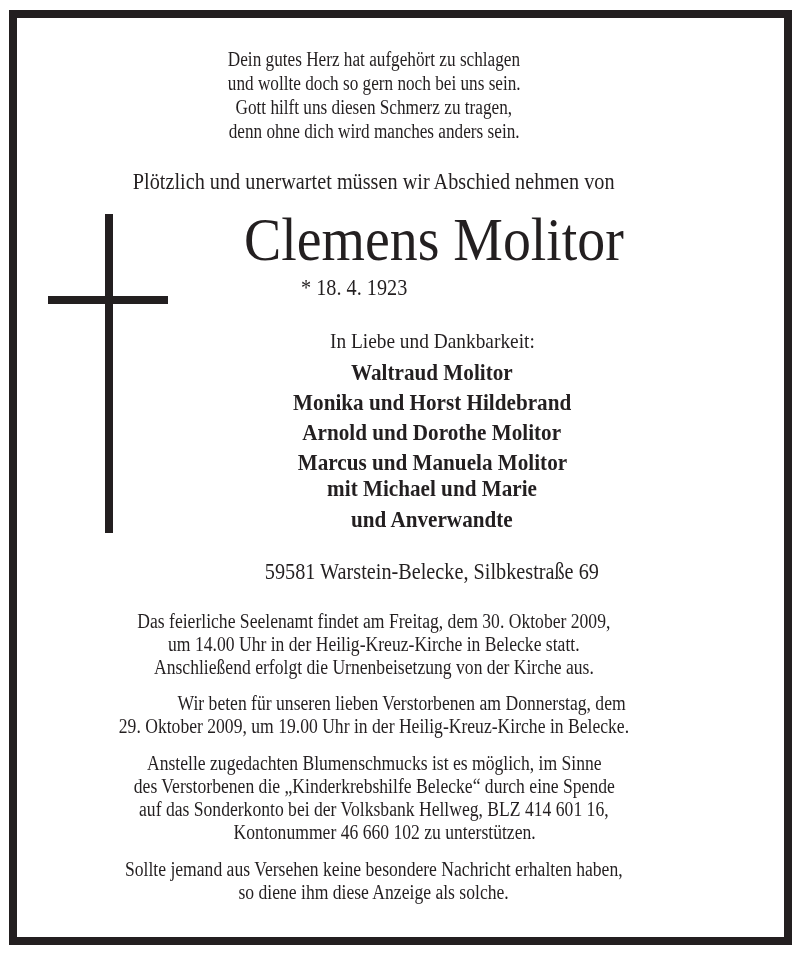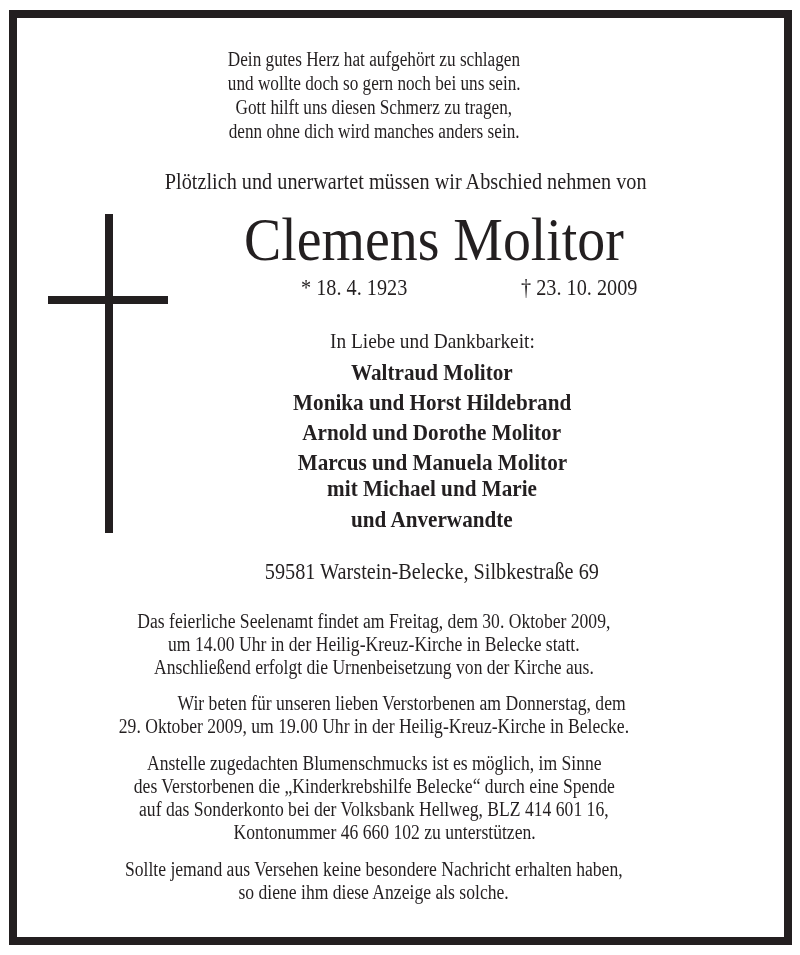--- a/index.html
+++ b/index.html
@@ -73,32 +73,31 @@
 </head>
 <body>
 
 <div class="frame"></div>
 
 <div class="line poem" style="top:47px;"><span>Dein gutes Herz hat aufgehört zu schlagen</span></div>
 <div class="line poem" style="top:71px;"><span>und wollte doch so gern noch bei uns sein.</span></div>
 <div class="line poem" style="top:95px;"><span>Gott hilft uns diesen Schmerz zu tragen,</span></div>
 <div class="line poem" style="top:119px;"><span>denn ohne dich wird manches anders sein.</span></div>
 
-<div class="line intro" style="top:168px;margin-left:32px;"><span>Plötzlich und unerwartet müssen wir Abschied nehmen von</span></div>
+<div class="line intro" style="top:168px;"><span>Plötzlich und unerwartet müssen wir Abschied nehmen von</span></div>
 
 <div>
   <div class="cross-v"></div>
   <div class="cross-h"></div>
 </div>
 
 <div class="line name" style="top:206px; left:60px;"><span>Clemens Molitor</span></div>
 
 <div style="position:absolute; top:274px; left:0; width:800px; height:30px;">
   <span class="dates date-birth"><span style="display:inline-block; transform:scaleX(0.88); transform-origin:left center;">* 18. 4. 1923</span></span>
-  <span class="dates date-death"><span style="display:inline-block; transform:scaleX(0.88); transform-origin:left center;">† 23. 10. 2009</span></span>
 </div>
 
 <div class="line thanks" style="top:328px; left:58px;"><span>In Liebe und Dankbarkeit:</span></div>
 <div class="line family" style="top:360px; left:58px;"><span>Waltraud Molitor</span></div>
 <div class="line family" style="top:390px; left:58px;"><span>Monika und Horst Hildebrand</span></div>
 <div class="line family" style="top:420px; left:58px;"><span>Arnold und Dorothe Molitor</span></div>
 <div class="line family" style="top:450px; left:58px;"><span>Marcus und Manuela Molitor</span></div>
 <div class="line family" style="top:476px; left:58px;"><span>mit Michael und Marie</span></div>
 <div class="line family" style="top:507px; left:58px;"><span>und Anverwandte</span></div>
 

